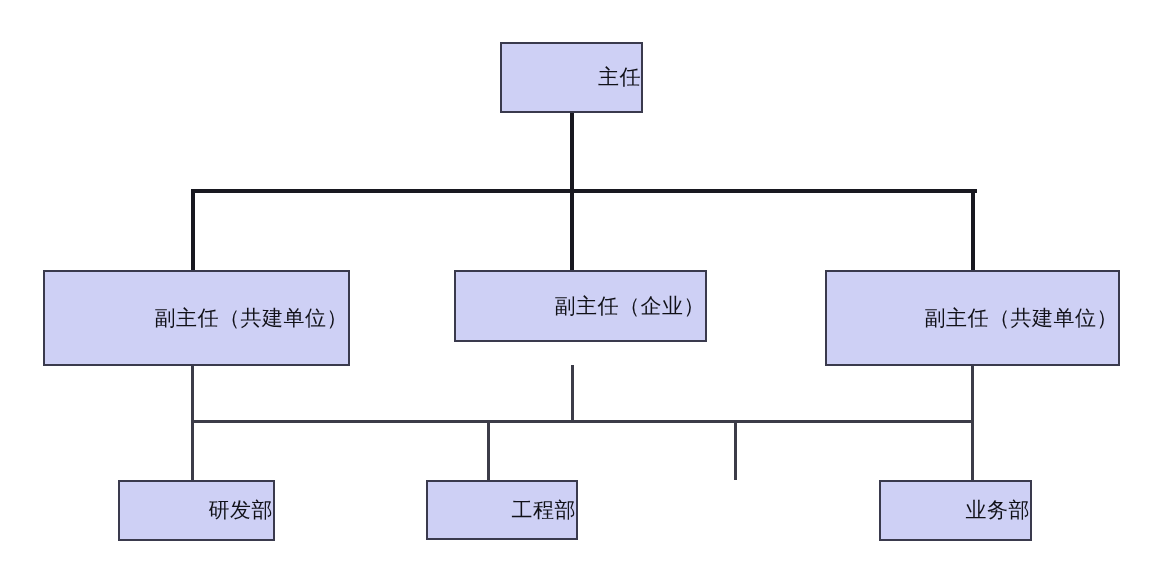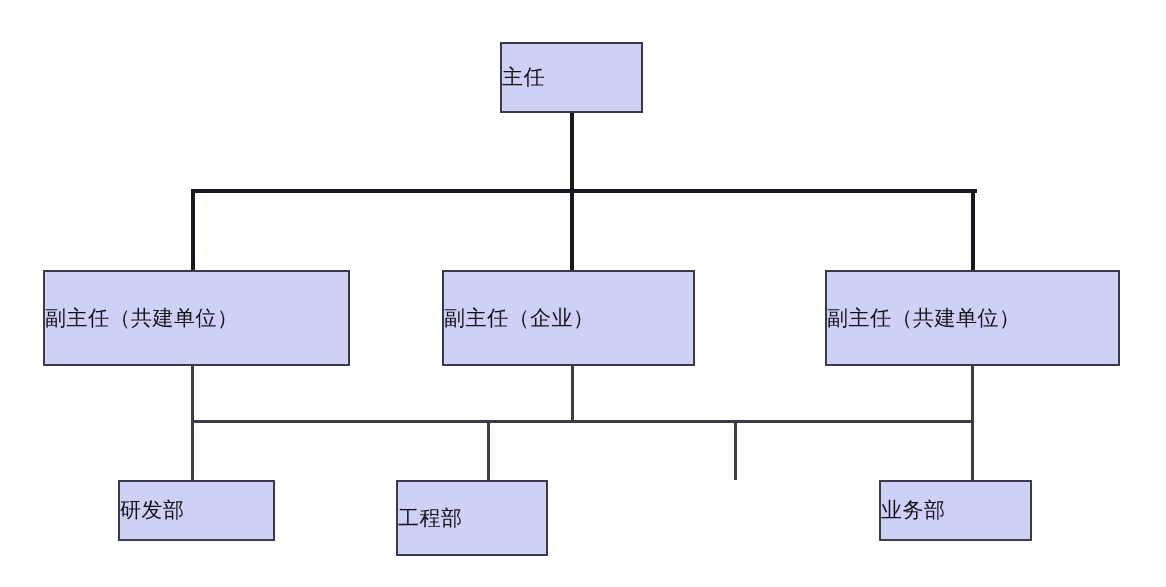--- a/index.html
+++ b/index.html
@@ -17,40 +17,40 @@
     background: #ffffff;
     overflow: hidden;
   }
   .node {
     position: absolute;
     box-sizing: border-box;
     background: #ced0f5;
     border: 2px solid #3a3a4d;
     display: flex;
     align-items: center;
-    justify-content: flex-start;
+    justify-content: flex-end;
     color: #111118;
     font-size: 21px;
     letter-spacing: 0.5px;
     line-height: 1;
     z-index: 3;
     white-space: nowrap;
   }
   .node-label {
     display: block;
   }
   
   #node-director      { left: 500px; top: 42px;  width: 143px; height: 71px; }
   
   #node-deputy-coop-left  { left: 43px;  top: 270px; width: 307px; height: 96px; }
-  #node-deputy-enterprise { left: 442px; top: 270px; width: 253px; height: 96px; }
+  #node-deputy-enterprise { left: 454px; top: 270px; width: 253px; height: 72px; }
   #node-deputy-coop-right { left: 825px; top: 270px; width: 295px; height: 96px; }
   
   #node-dept-rd       { left: 118px; top: 480px; width: 157px; height: 61px; }
-  #node-dept-eng      { left: 396px; top: 480px; width: 152px; height: 76px; }
+  #node-dept-eng      { left: 426px; top: 480px; width: 152px; height: 60px; }
   #node-dept-edit     { left: 660px; top: 480px; width: 152px; height: 61px; }
   #node-dept-business { left: 879px; top: 480px; width: 153px; height: 61px; }
 
   
   .conn {
     position: absolute;
     background: #2c2c38;
     z-index: 1;
   }
   .conn-thick { background: #181820; }

